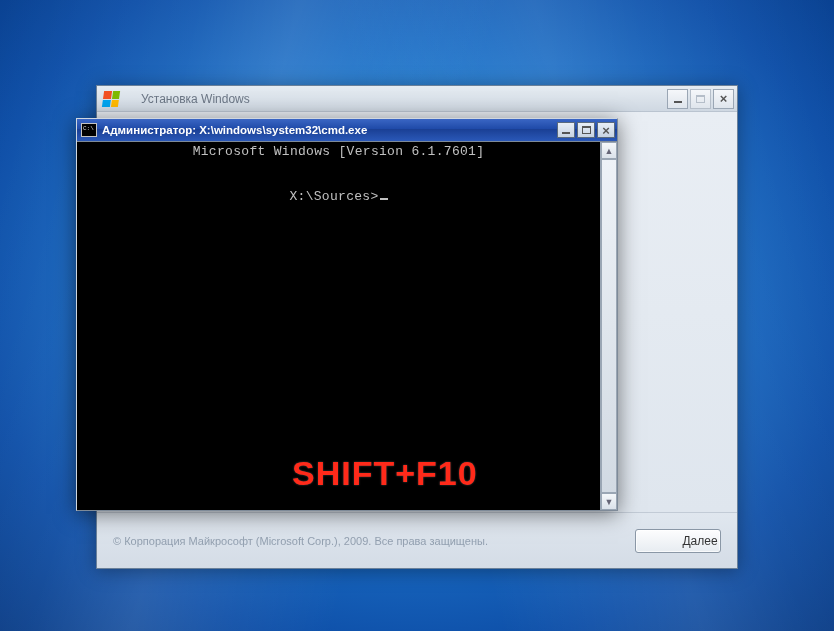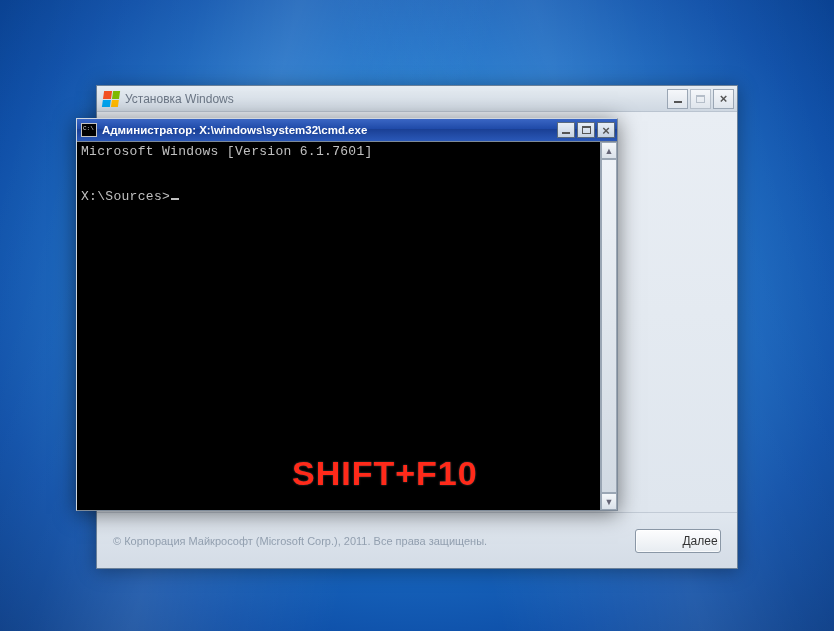--- a/index.html
+++ b/index.html
@@ -34,21 +34,21 @@
     display: flex;
     flex-direction: column;
   }
   .installer-titlebar {
     height: 26px;
     background: linear-gradient(#e6ecf2, #cfd8e2);
     border-bottom: 1px solid #bac4d0;
     display: flex;
     align-items: center;
     padding: 0 3px 0 6px;
-    gap: 6px;
+    gap: 22px;
   }
   .win-flag {
     width: 16px; height: 16px;
     display: grid;
     grid-template-columns: 1fr 1fr;
     grid-template-rows: 1fr 1fr;
     gap: 1px;
     transform: skewX(-8deg);
   }
   .win-flag span:nth-child(1){ background:#f25022; }
@@ -160,20 +160,21 @@
     background: linear-gradient(#e8eef6, #c7d3e2);
     border: 1px solid #5a6a7e;
   }
 
   .cmd-client {
     flex: 1;
     display: flex;
     background: #000;
     border-top: 1px solid #7e8a98;
     position: relative;
+    text-align: center;
   }
   .cmd-content {
     flex: 1;
     padding: 2px 4px;
     font-family: "Terminal","Lucida Console","Courier New",monospace;
     font-size: 13px;
     line-height: 15px;
     color: #c0c0c0;
     white-space: pre;
     letter-spacing: 0.3px;
@@ -241,21 +242,21 @@
       <div class="win-btn disabled">
           <div class="max-mark"></div>
         </div>
       <div class="win-btn">
           <span class="x-mark">×</span>
         </div>
     </div>
   </div>
   <div class="installer-body"></div>
   <div class="installer-footer">
-    <div class="copyright">© Корпорация Майкрософт (Microsoft Corp.), 2011. Все права защищены.</div>
+    <div class="copyright">© Корпорация Майкрософт (Microsoft Corp.), 2009. Все права защищены.</div>
     <div class="next-btn">
       <span>Далее</span>
     </div>
   </div>
 </div>
 
 <div class="cmd-window">
   <div class="cmd-titlebar">
     <div class="cmd-icon"></div>
     <div class="cmd-title">Администратор: X:\windows\system32\cmd.exe</div>

